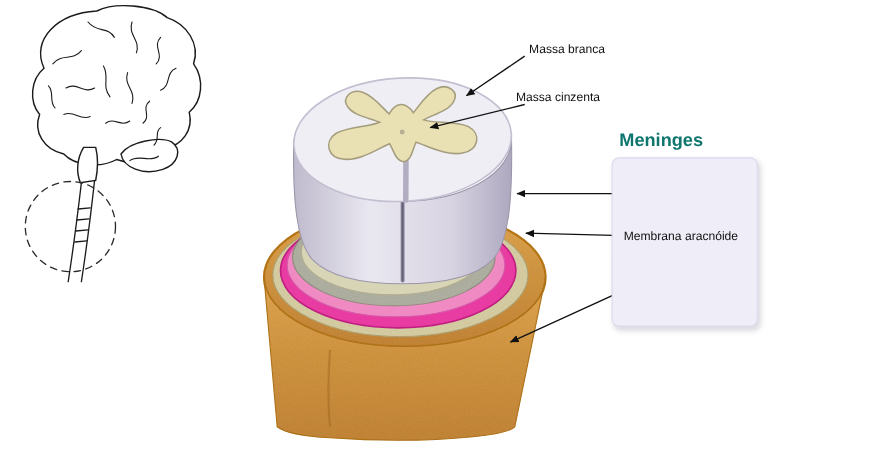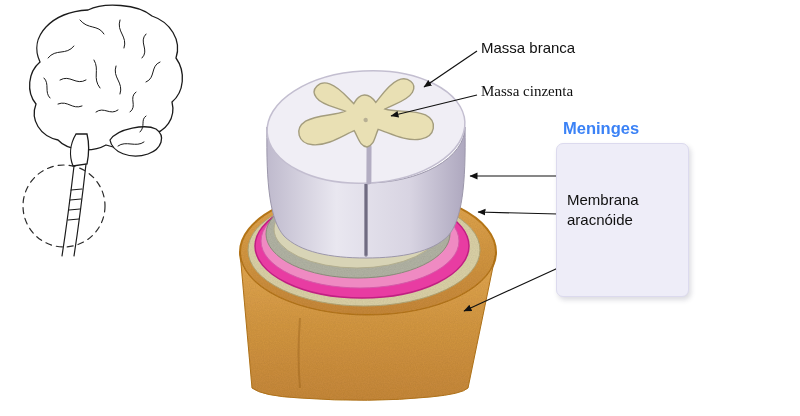--- a/index.html
+++ b/index.html
@@ -1,28 +1,28 @@
 <!DOCTYPE html>
 <html><head>
 <meta charset="utf-8">
 <style>
   html,body{margin:0;padding:0;background:#ffffff;}
   body{width:800px;height:416px;overflow:hidden;font-family:"Liberation Sans",sans-serif;}
   #stage{position:relative;width:800px;height:416px;background:#ffffff;}
   #artwork{position:absolute;left:0;top:0;width:800px;height:416px;}
-  .lbl{position:absolute;color:#101010;font-size:15px;line-height:1.3;white-space:nowrap;}
+  .lbl{position:absolute;color:#101010;font-size:11px;line-height:1.3;white-space:nowrap;}
   .lbl.wrap{white-space:normal;}
-  #meninges-title{position:absolute;left:563px;top:119px;font-size:16.5px;font-weight:bold;color:#3b82f6;}
+  #meninges-title{position:absolute;left:563px;top:119px;font-size:16.5px;font-weight:bold;color:#0f766e;}
   #meninges-panel{position:absolute;left:556px;top:143px;width:131px;height:152px;
      background:#eeedf8;border:1px solid #dcdaee;border-radius:7px;
      box-shadow:2px 3px 5px rgba(60,60,90,0.18);}
   #lbl-massa-branca{left:481px;top:38px;}
-  #lbl-massa-cinzenta{left:481px;top:82px;font-family:Liberation Serif, serif;}
+  #lbl-massa-cinzenta{left:469px;top:82px;}
   #lbl-pia{left:567px;top:163px;}
-  #lbl-membrana{left:567px;top:190px;width:106px;}
+  #lbl-membrana{left:567px;top:208px;width:106px;}
   #lbl-dura{left:567px;top:255px;}
 </style>
 </head>
 <body>
 
 <div id="stage">
 
   <svg id="artwork" viewBox="0 0 800 416" xmlns="http://www.w3.org/2000/svg">
     <defs>
       <marker id="arrow" markerWidth="9" markerHeight="9" refX="7.5" refY="4" orient="auto" markerUnits="userSpaceOnUse">

